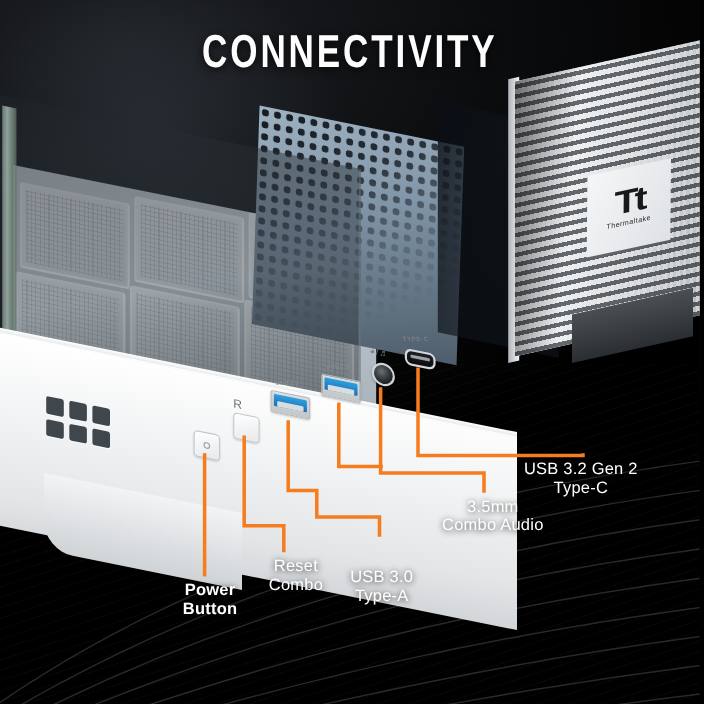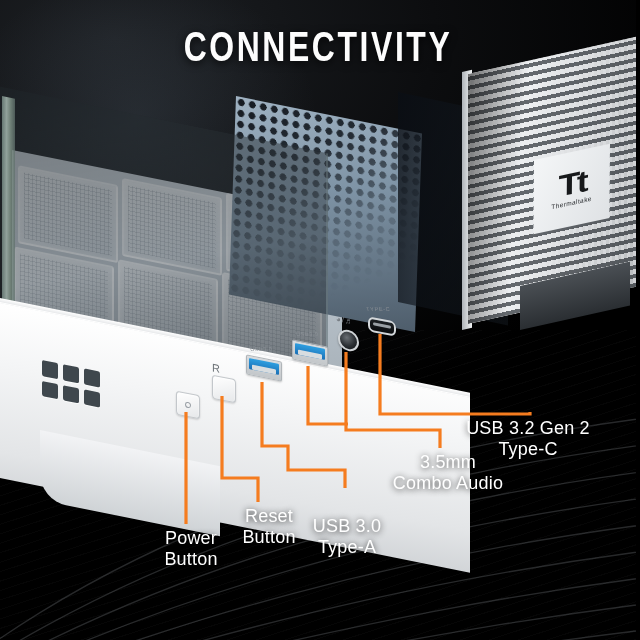--- a/index.html
+++ b/index.html
@@ -369,28 +369,28 @@
     transform: skewY(11.4deg) rotate(-11deg);
   }
 
   
   .leaders { position: absolute; inset: 0; }
   .leaders svg { position: absolute; inset: 0; width: 640px; height: 640px; }
 
   .callout {
     position: absolute;
     color: #ffffff;
-    font-size: 18px;
+    font-size: 15px;
     line-height: 1.16;
     text-align: center;
     letter-spacing: .2px;
     text-shadow: 0 1px 6px rgba(0,0,0,.85);
     white-space: pre-line;
   }
-  .callout.c-power  { left: 148px; top: 528px; width: 86px; }
+  .callout.c-power  { left: 148px; top: 528px; width: 86px; font-weight: bold; }
   .callout.c-reset  { left: 226px; top: 506px; width: 86px; }
   .callout.c-usba   { left: 300px; top: 492px; width: 94px; margin-top: 24px; }
   .callout.c-audio  { left: 386px; top: 452px; width: 124px; }
   .callout.c-typec  { left: 458px; top: 418px; width: 140px; }
 </style>
 </head>
 <body>
 
 <div id="stage">
 
@@ -516,21 +516,21 @@
         <path d="M308,366 L308,424 L348,424"></path>
         <path d="M346,352 L346,430 L440,430 L440,448"></path>
         <path d="M380,334 L380,414 L530,414 L530,412"></path>
       </g>
     </svg>
   </div>
 
   <div class="callout c-power">Power
 Button</div>
   <div class="callout c-reset">Reset
-Button</div>
+Combo</div>
   <div class="callout c-usba">USB 3.0
 Type-A</div>
   <div class="callout c-audio">3.5mm
 Combo Audio</div>
   <div class="callout c-typec">USB 3.2 Gen 2
 Type-C</div>
 
 </div>
 
 </body></html>

